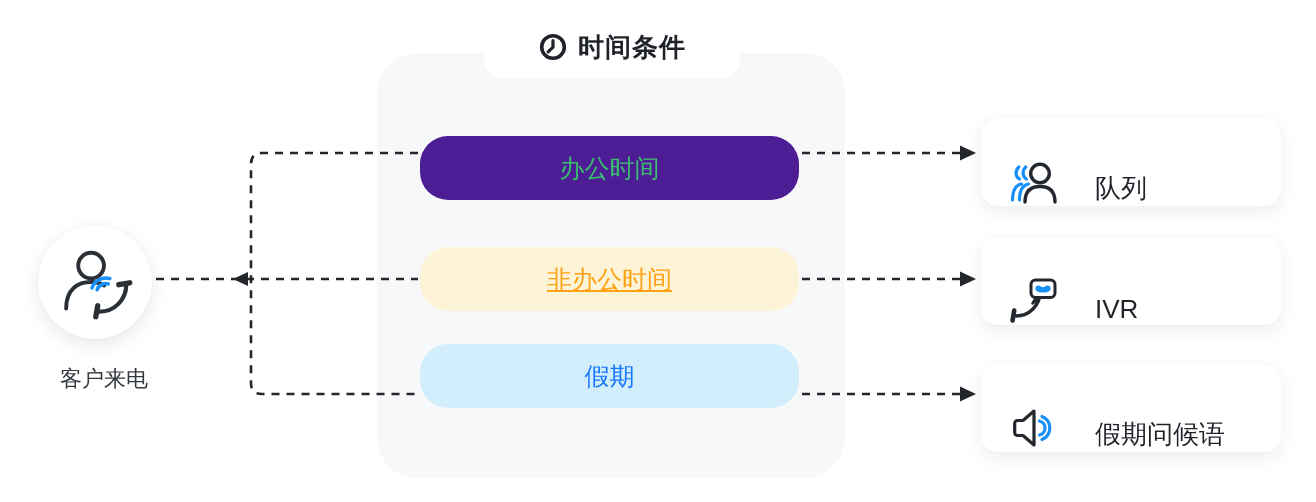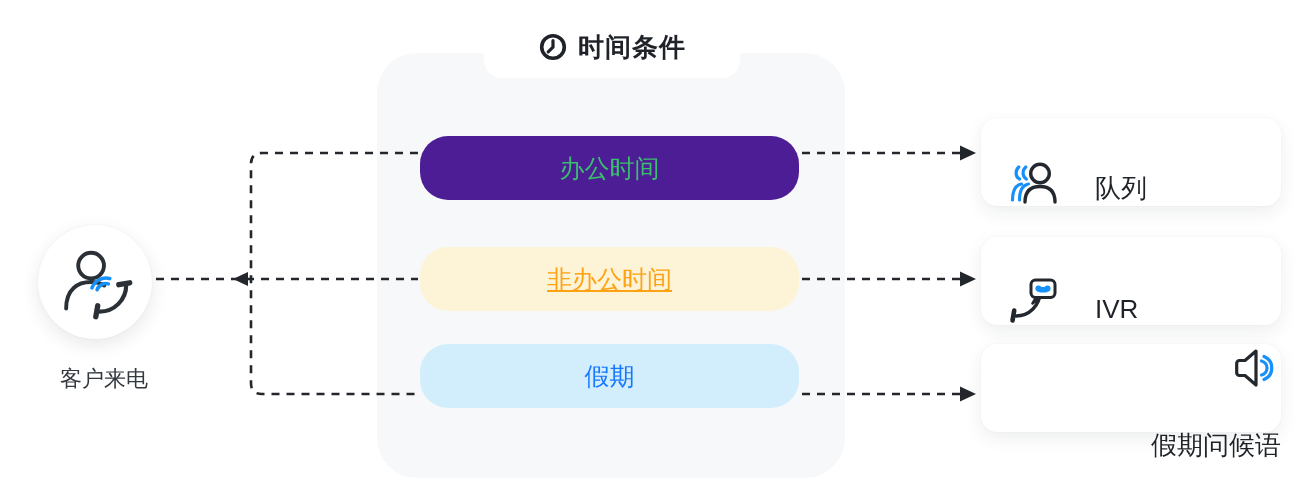--- a/index.html
+++ b/index.html
@@ -94,21 +94,21 @@
     border-radius: 16px;
     box-shadow: 0 6px 18px rgba(31,35,41,.08), 0 0 2px rgba(31,35,41,.05);
     display: flex;
     align-items: flex-end;
     gap: 36px;
     padding-left: 26px;
     z-index: 2;
   }
   #card-queue    { top: 118px; }
   #card-ivr      { top: 237px; }
-  #card-greeting { top: 344px; flex-direction: column; }
+  #card-greeting { top: 364px; }
   .card .card-label {
     font-size: 26px;
     color: #1f2329;
   }
   .icon-box { width: 52px; height: 48px; flex: 0 0 auto; }
 </style>
 </head>
 <body>
 
 <div id="stage">

